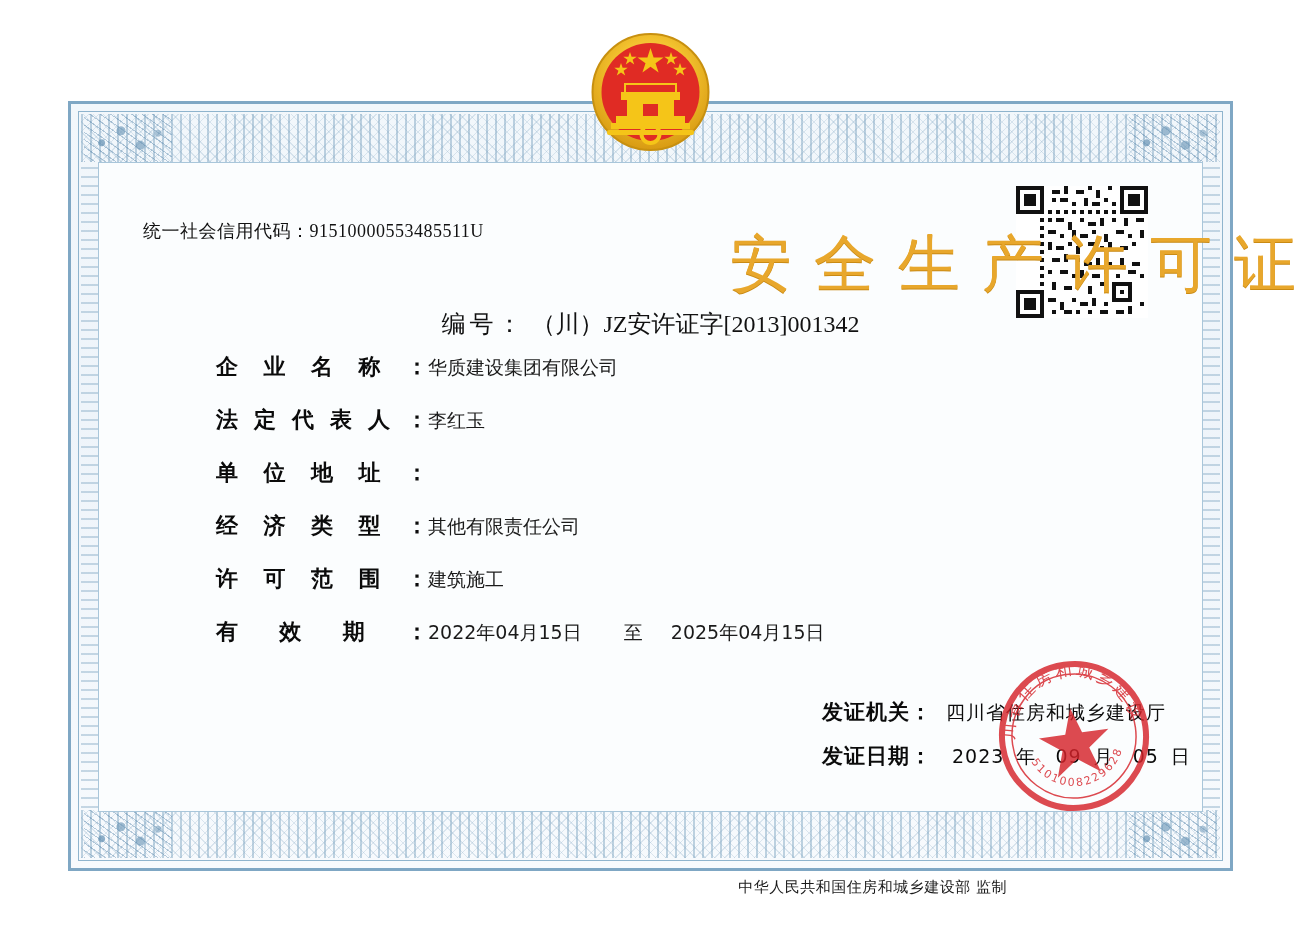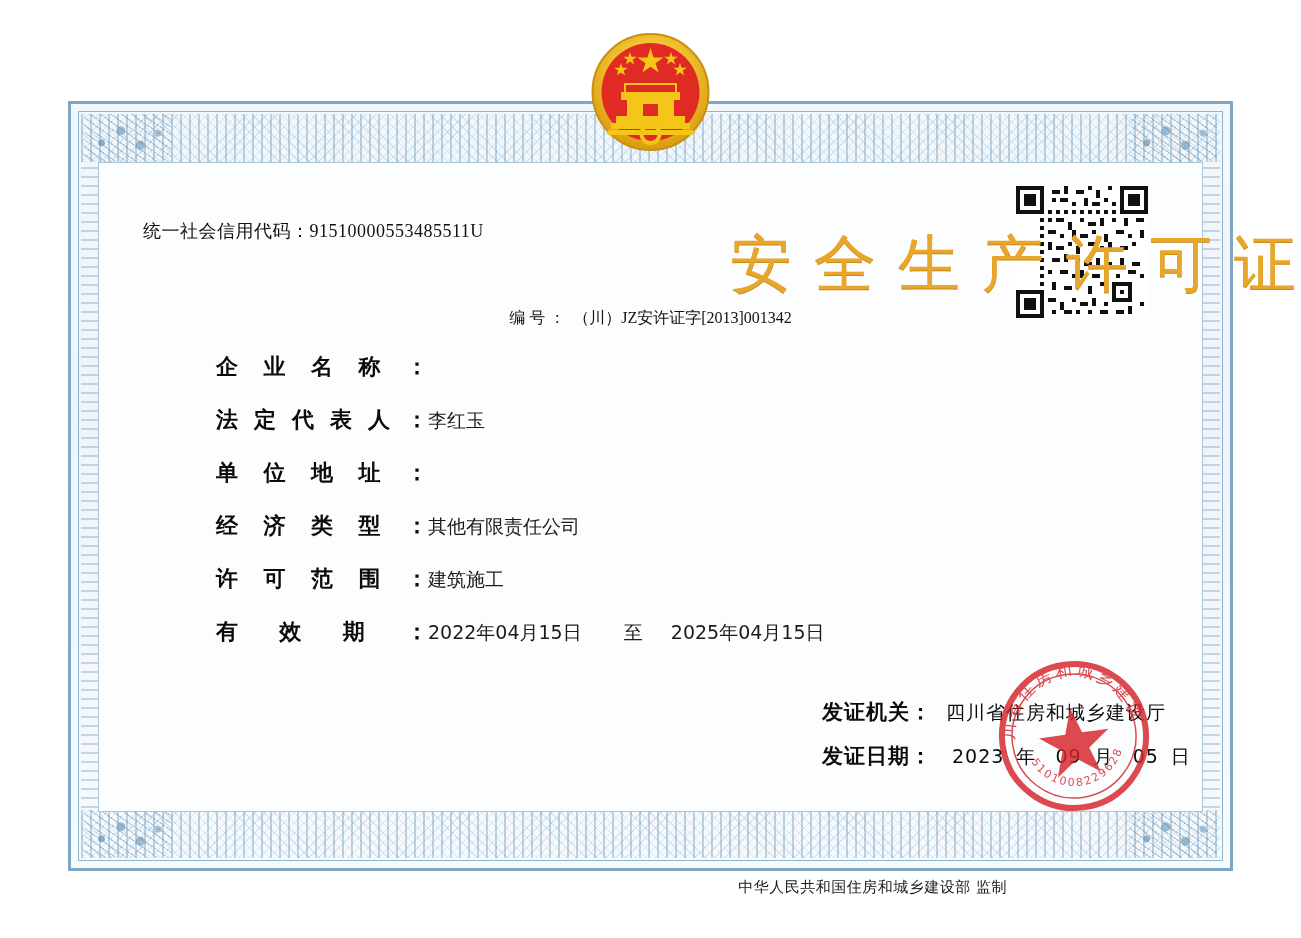--- a/index.html
+++ b/index.html
@@ -146,21 +146,21 @@
     color: #e8a72c;
     text-shadow: 0 1px 0 #c98a14;
   }
 
   .serial {
     position: absolute;
     left: 0;
     top: 308px;
     width: 1301px;
     text-align: center;
-    font-size: 16px;
+    font-size: 24px;
     color: #111111;
   }
   .serial .lbl { letter-spacing: 4px; }
 
   .fields {
     position: absolute;
     left: 216px;
     top: 352px;
     width: 960px;
   }
@@ -429,20 +429,21 @@
   <div class="fields">
 
     <div class="field-row">
       <div class="field-label">
         <span class="ch">企</span>
         <span class="ch">业</span>
         <span class="ch">名</span>
         <span class="ch">称</span>
         <span class="colon">：</span>
       </div>
+      <div class="field-value">华质建设集团有限公司</div>
     </div>
 
     <div class="field-row">
       <div class="field-label">
         <span class="ch">法</span>
         <span class="ch">定</span>
         <span class="ch">代</span>
         <span class="ch">表</span>
         <span class="ch">人</span>
         <span class="colon">：</span>

